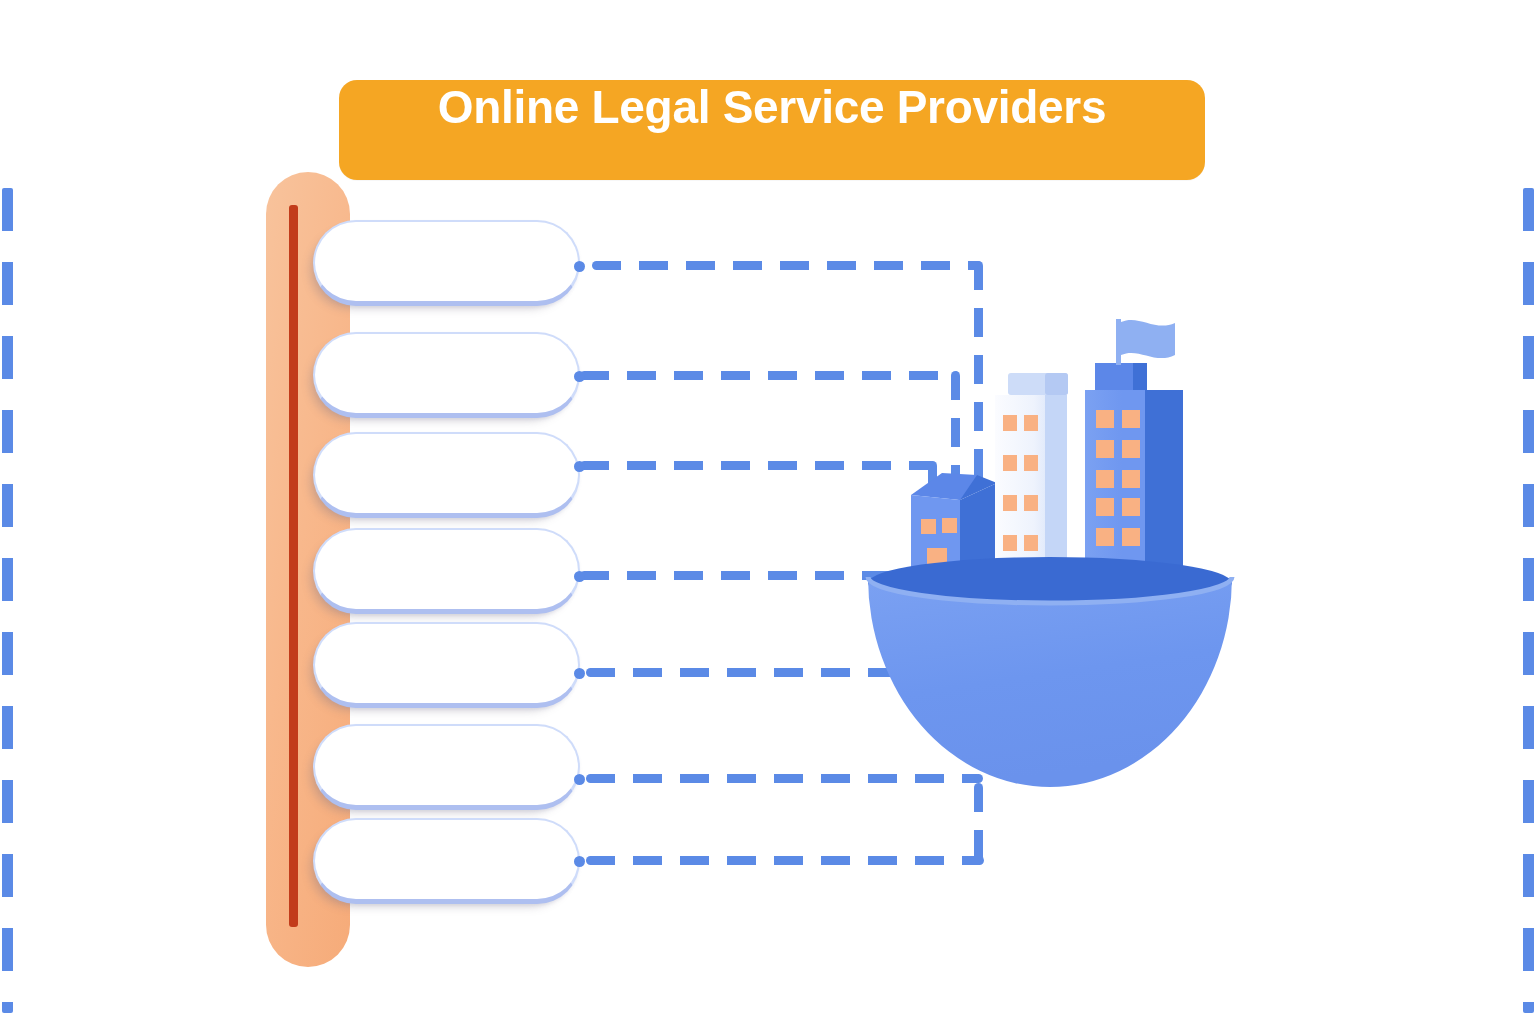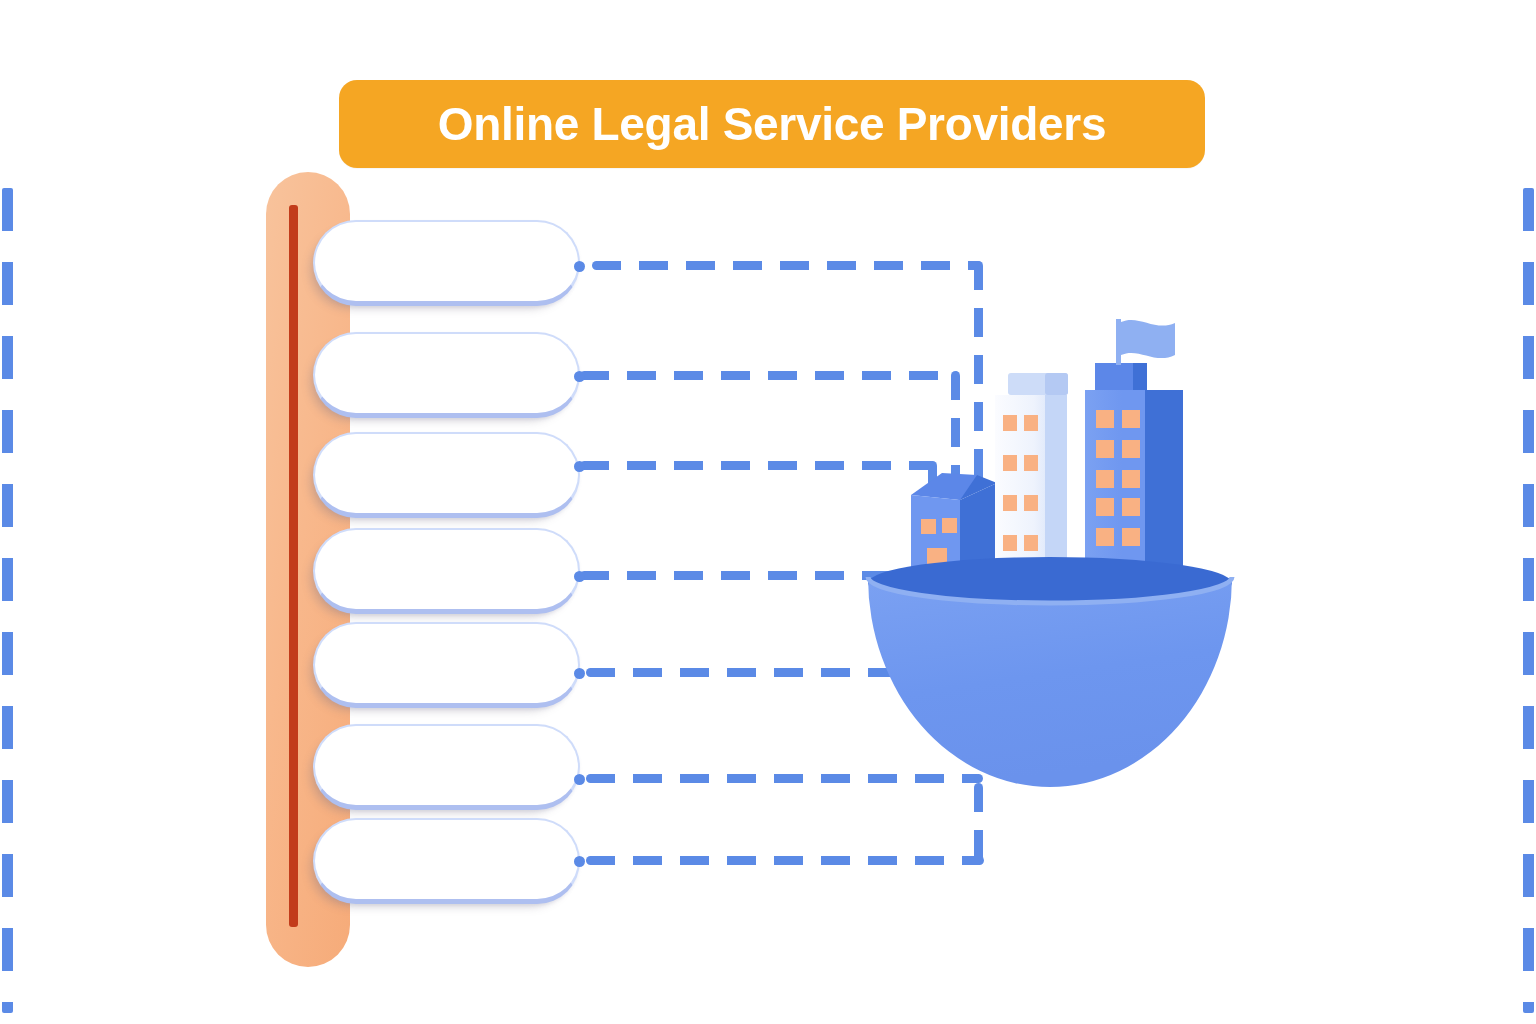--- a/index.html
+++ b/index.html
@@ -17,23 +17,23 @@
     position:absolute;width:11px;
     background-image:linear-gradient(#5b8ae6 0 58%, transparent 58% 100%);
     background-size:11px 74px;
     border-radius:2px;
   }
   .page-edge.left{left:2px;top:188px;height:825px;}
   .page-edge.right{left:1523px;top:188px;height:825px;}
 
   
   #title-banner{
-    position:absolute;left:339px;top:80px;width:866px;height:88px;
+    position:absolute;left:339px;top:80px;width:866px;height:100px;
     background:#f5a623;border-radius:18px;
-    display:flex;align-items:center;justify-content:center;
+    display:flex;align-items:flex-start;justify-content:center;
     box-shadow:0 1px 0 rgba(0,0,0,.03);
   }
   #title-banner .t{
     color:#ffffff;font-size:46px;font-weight:bold;
     letter-spacing:-0.3px;white-space:nowrap;
     font-family:"Liberation Sans", sans-serif;
   }
 
   
   #rail{

